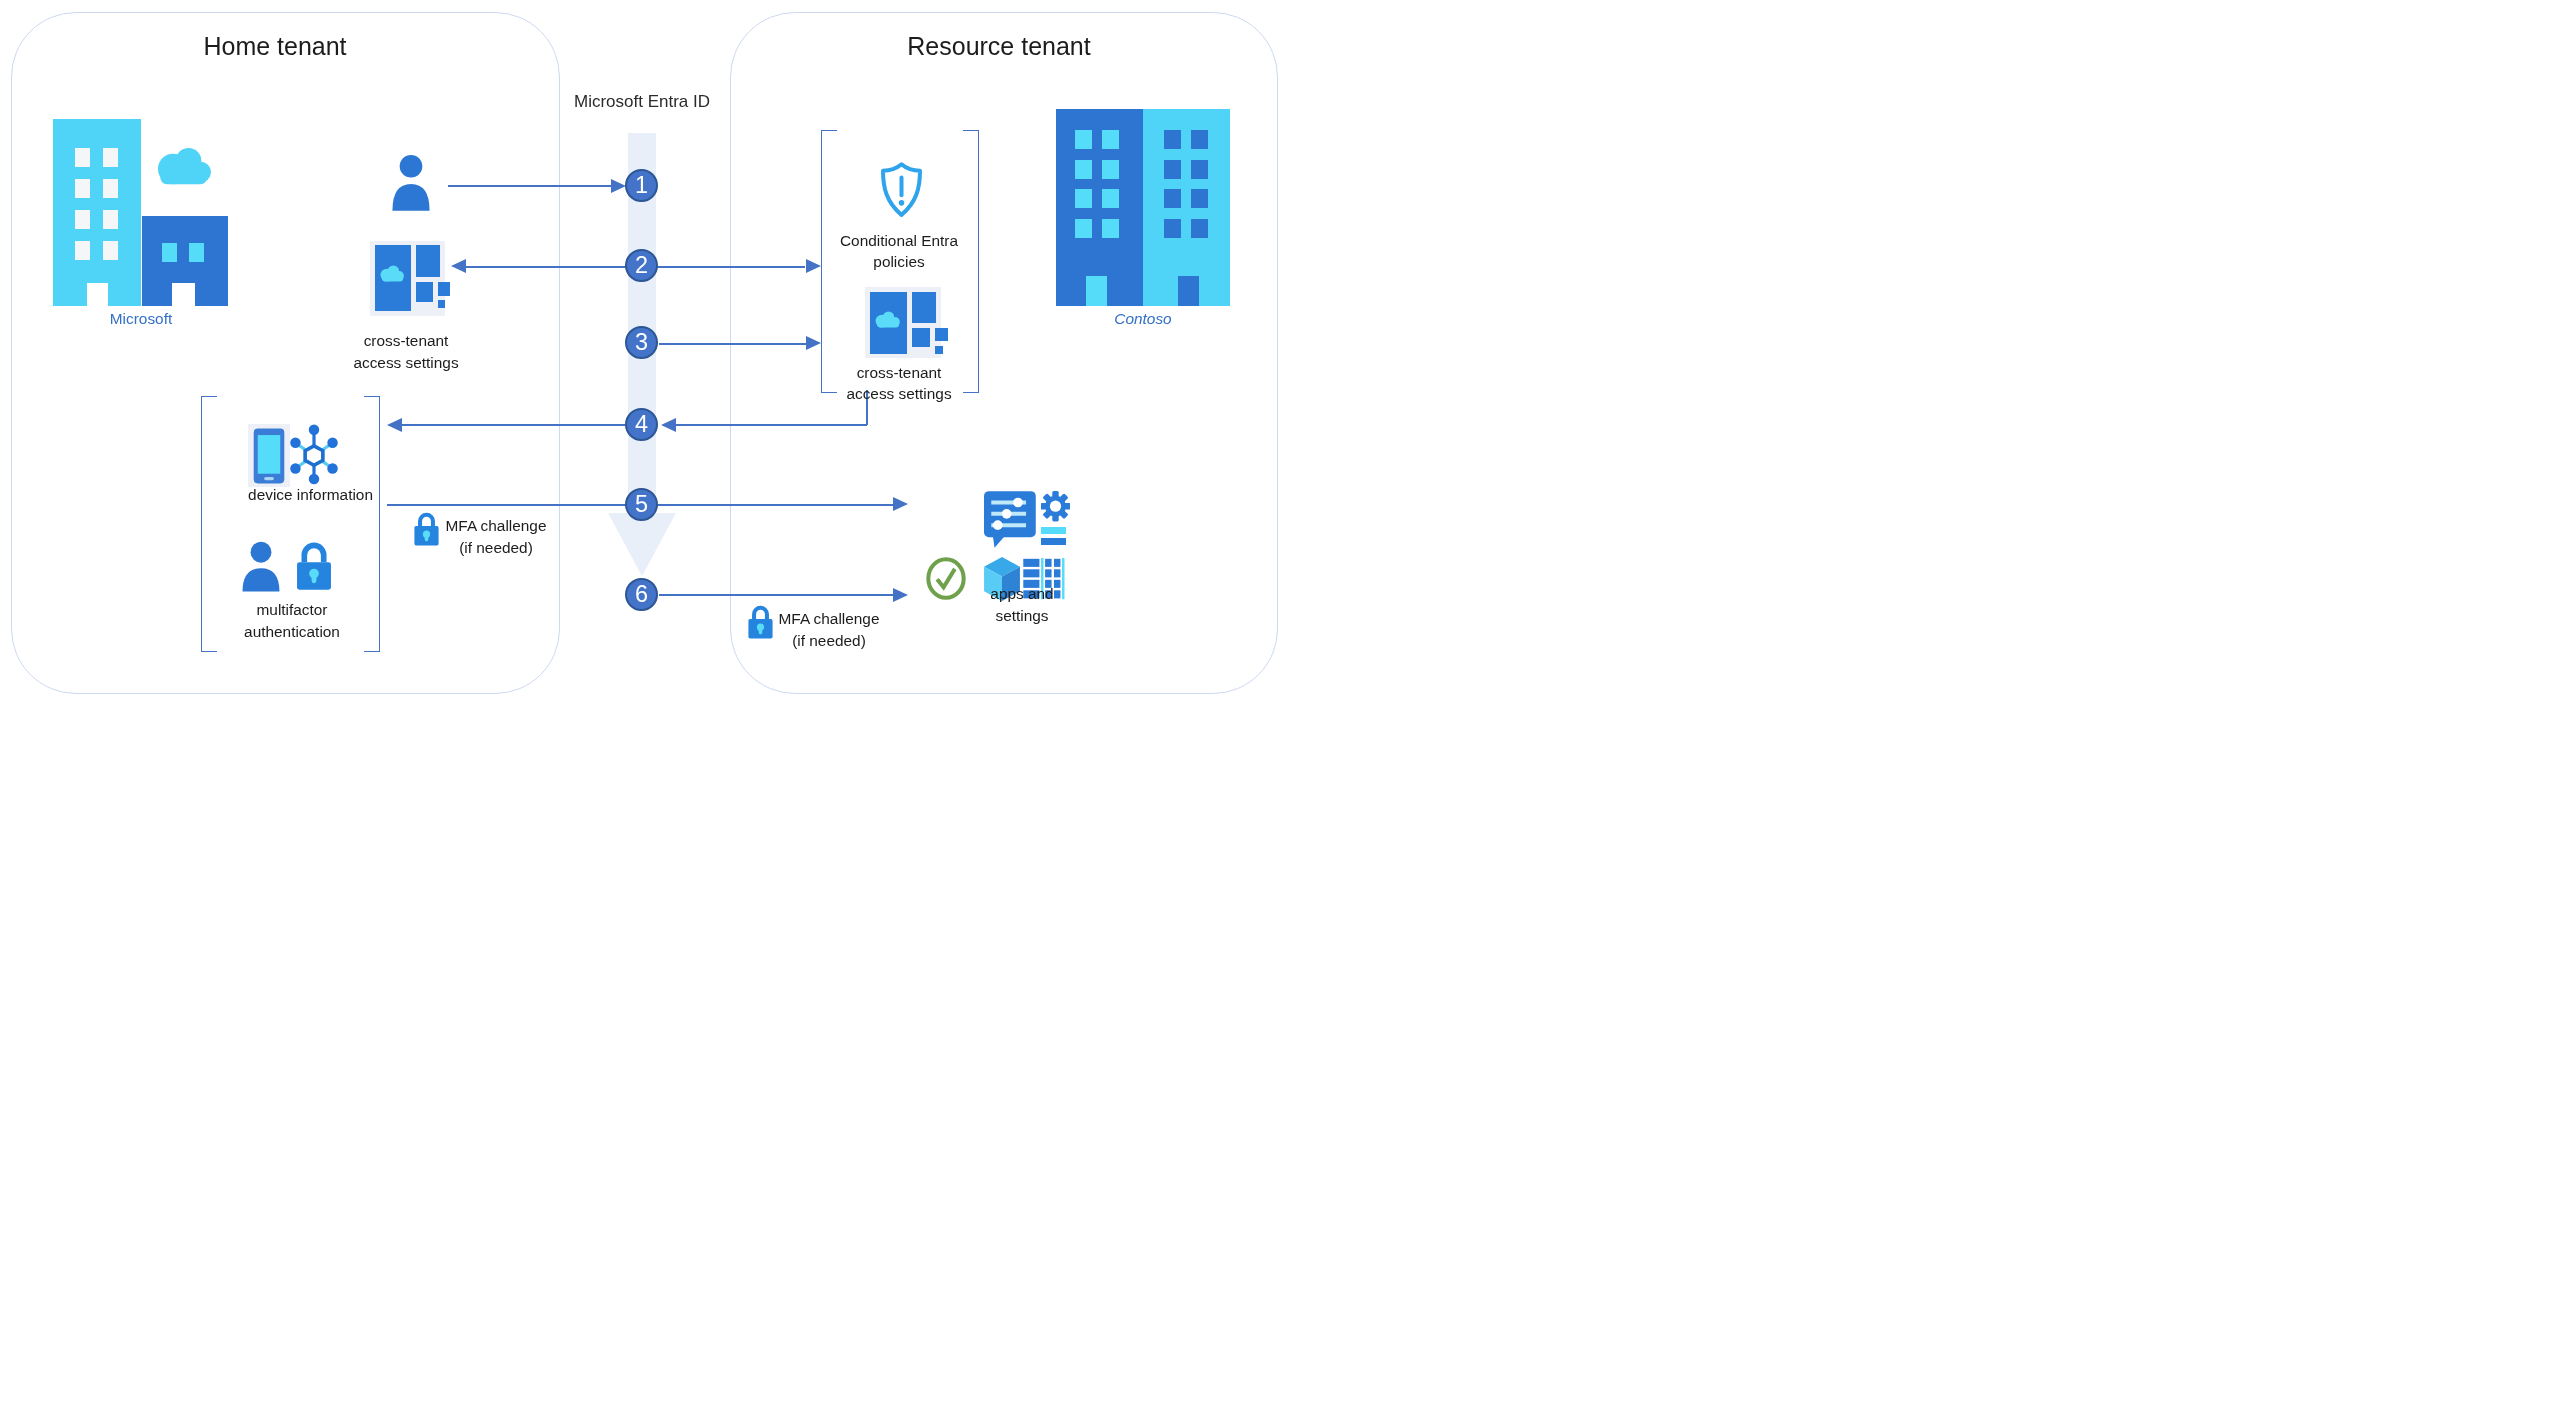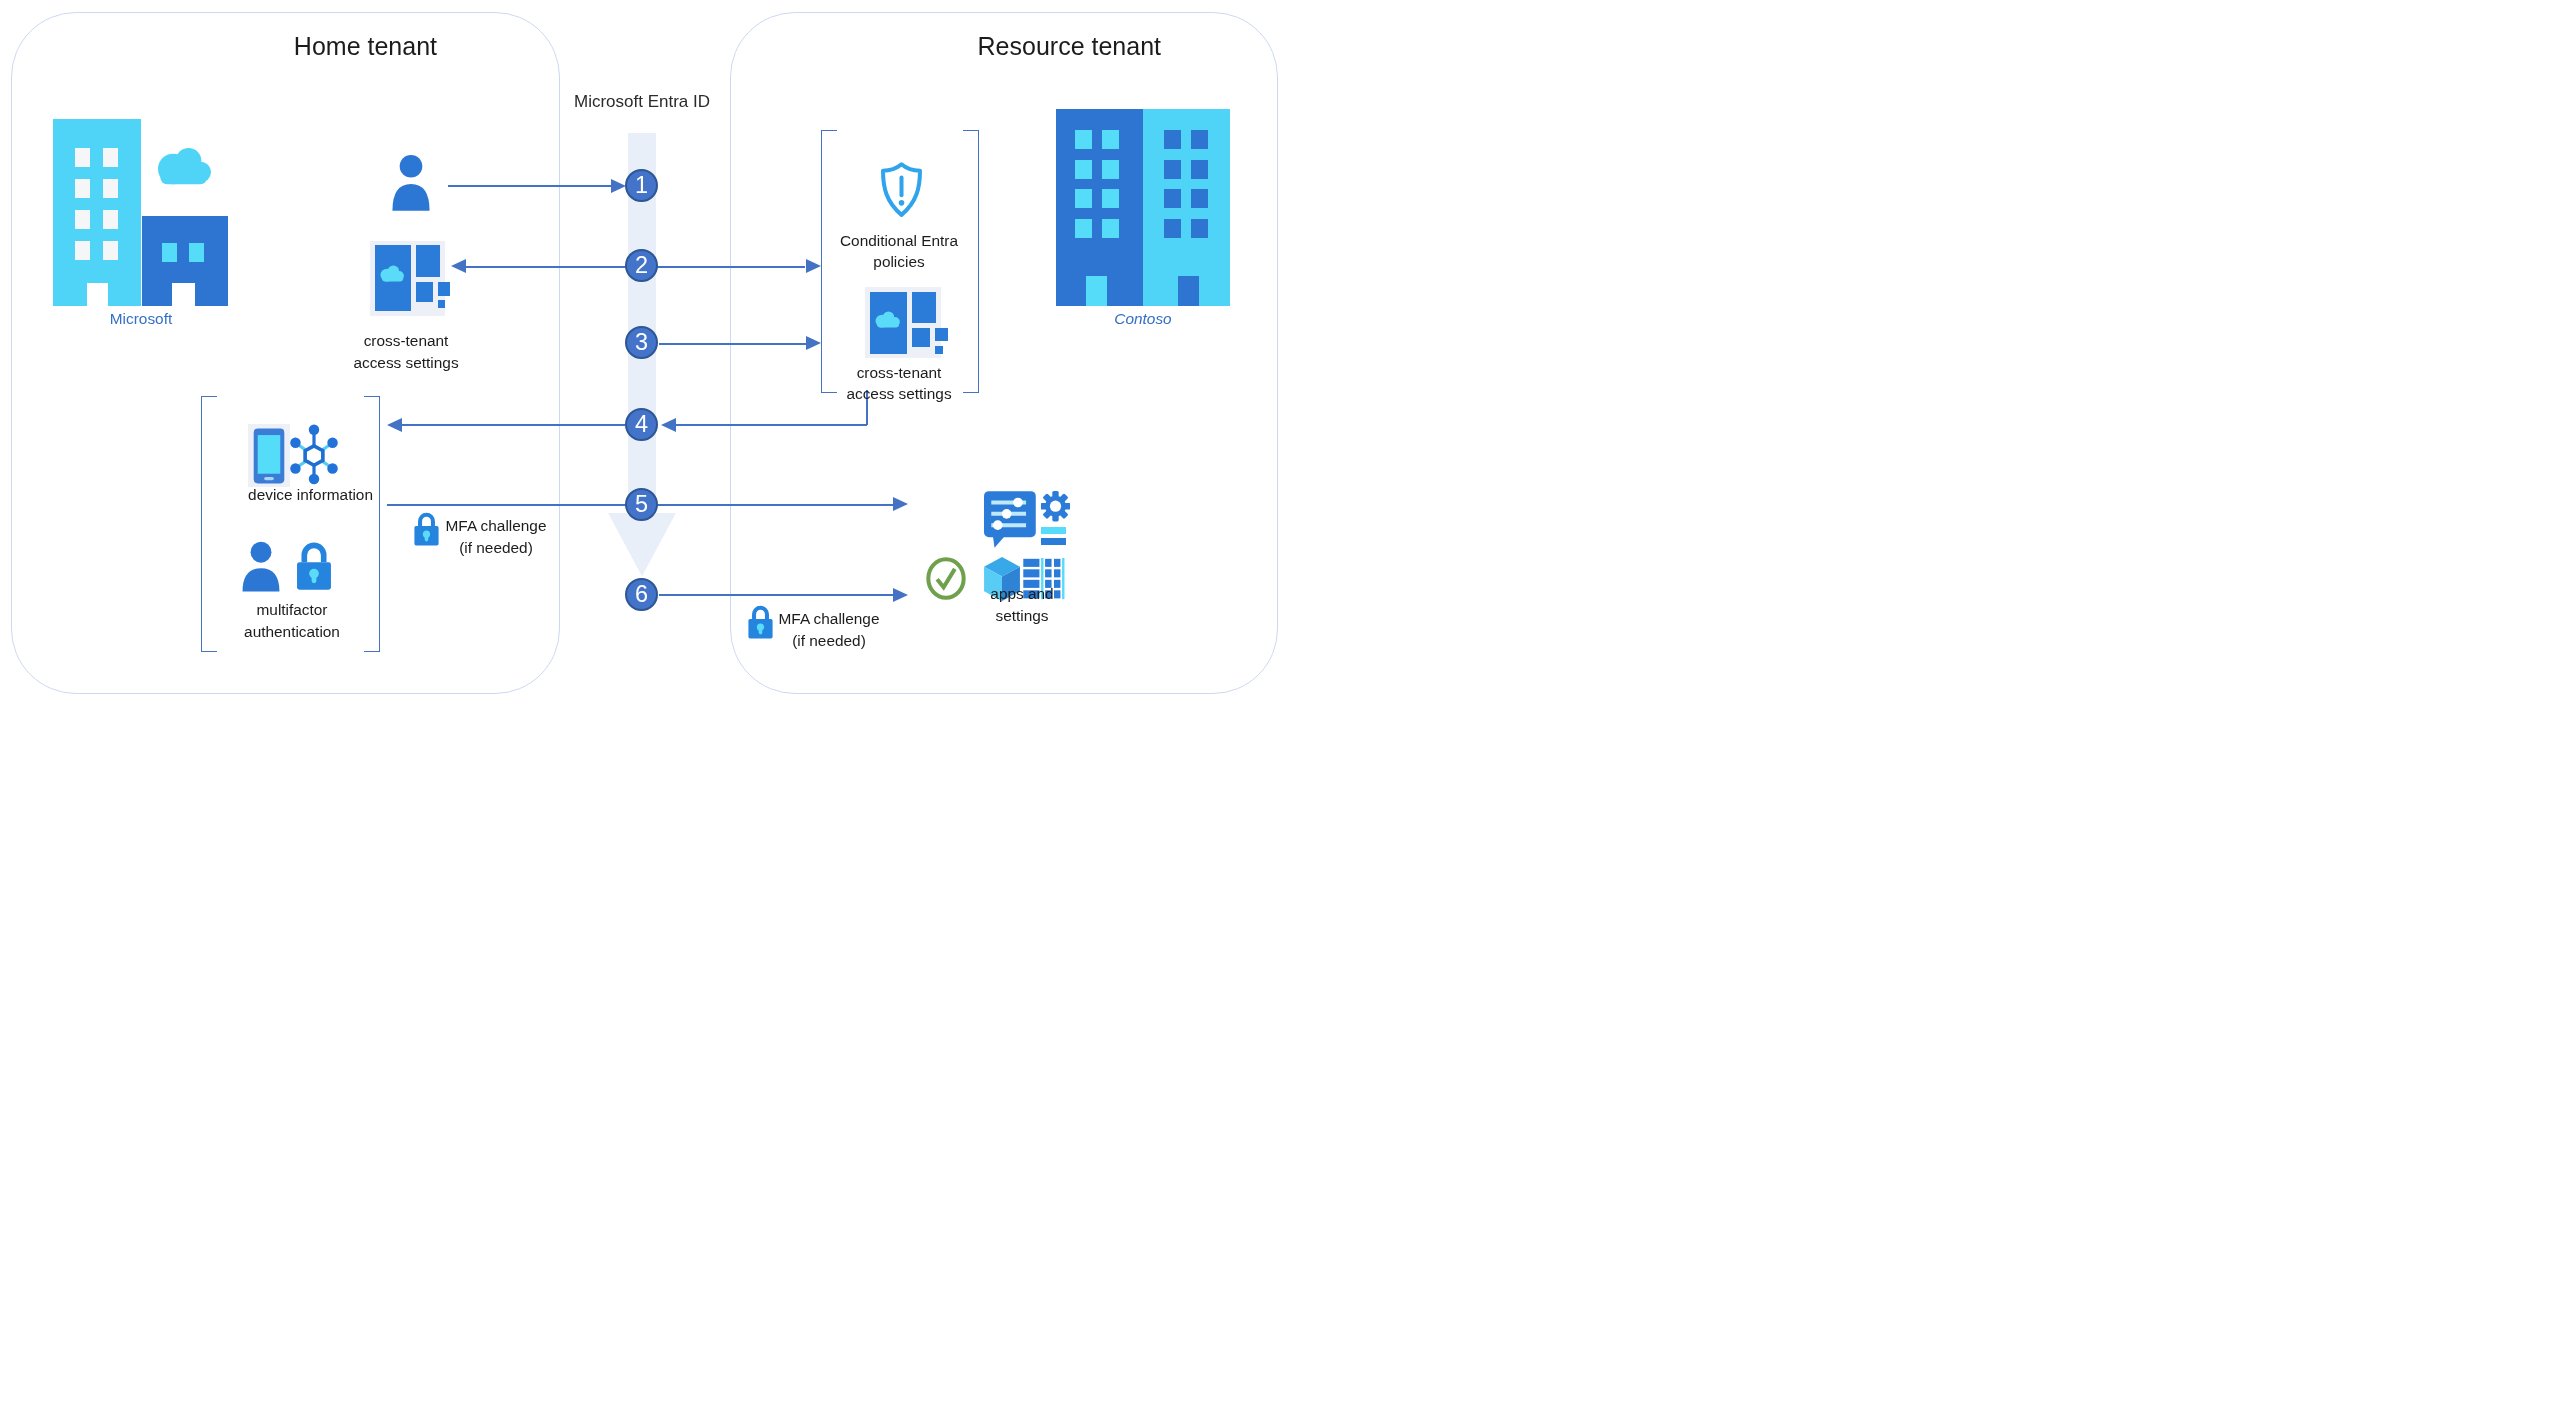--- a/index.html
+++ b/index.html
@@ -27,22 +27,22 @@
   .tile{position:absolute;background:#2b7cd8;}
 </style>
 </head>
 <body>
 
 <div id="stage">
 
   <div class="container-box" style="left:11.3px;top:12px;width:547px;height:680px;"></div>
   <div class="container-box" style="left:730px;top:12px;width:546px;height:680px;"></div>
 
-  <div class="big-title" style="left:113px;top:32px;text-align:right;">Home tenant</div>
-  <div class="big-title" style="left:837px;top:32px;text-align:right;">Resource tenant</div>
+  <div class="big-title" style="left:113px;top:32px;">Home tenant</div>
+  <div class="big-title" style="left:837px;top:32px;">Resource tenant</div>
   <div class="mid-title" style="left:541px;top:92px;">Microsoft Entra ID</div>
 
   <div class="flow-band"></div>
   <svg class="abs" style="left:608px;top:513px;" width="68" height="65" viewBox="0 0 84 80">
     <polygon points="0,0 84,0 42,78" fill="#e9eff9"></polygon>
   </svg>
 
   <div class="hline" style="left:448px;top:185px;width:164px;"></div>
   <div class="ah-r" style="left:611px;top:179px;"></div>
 

